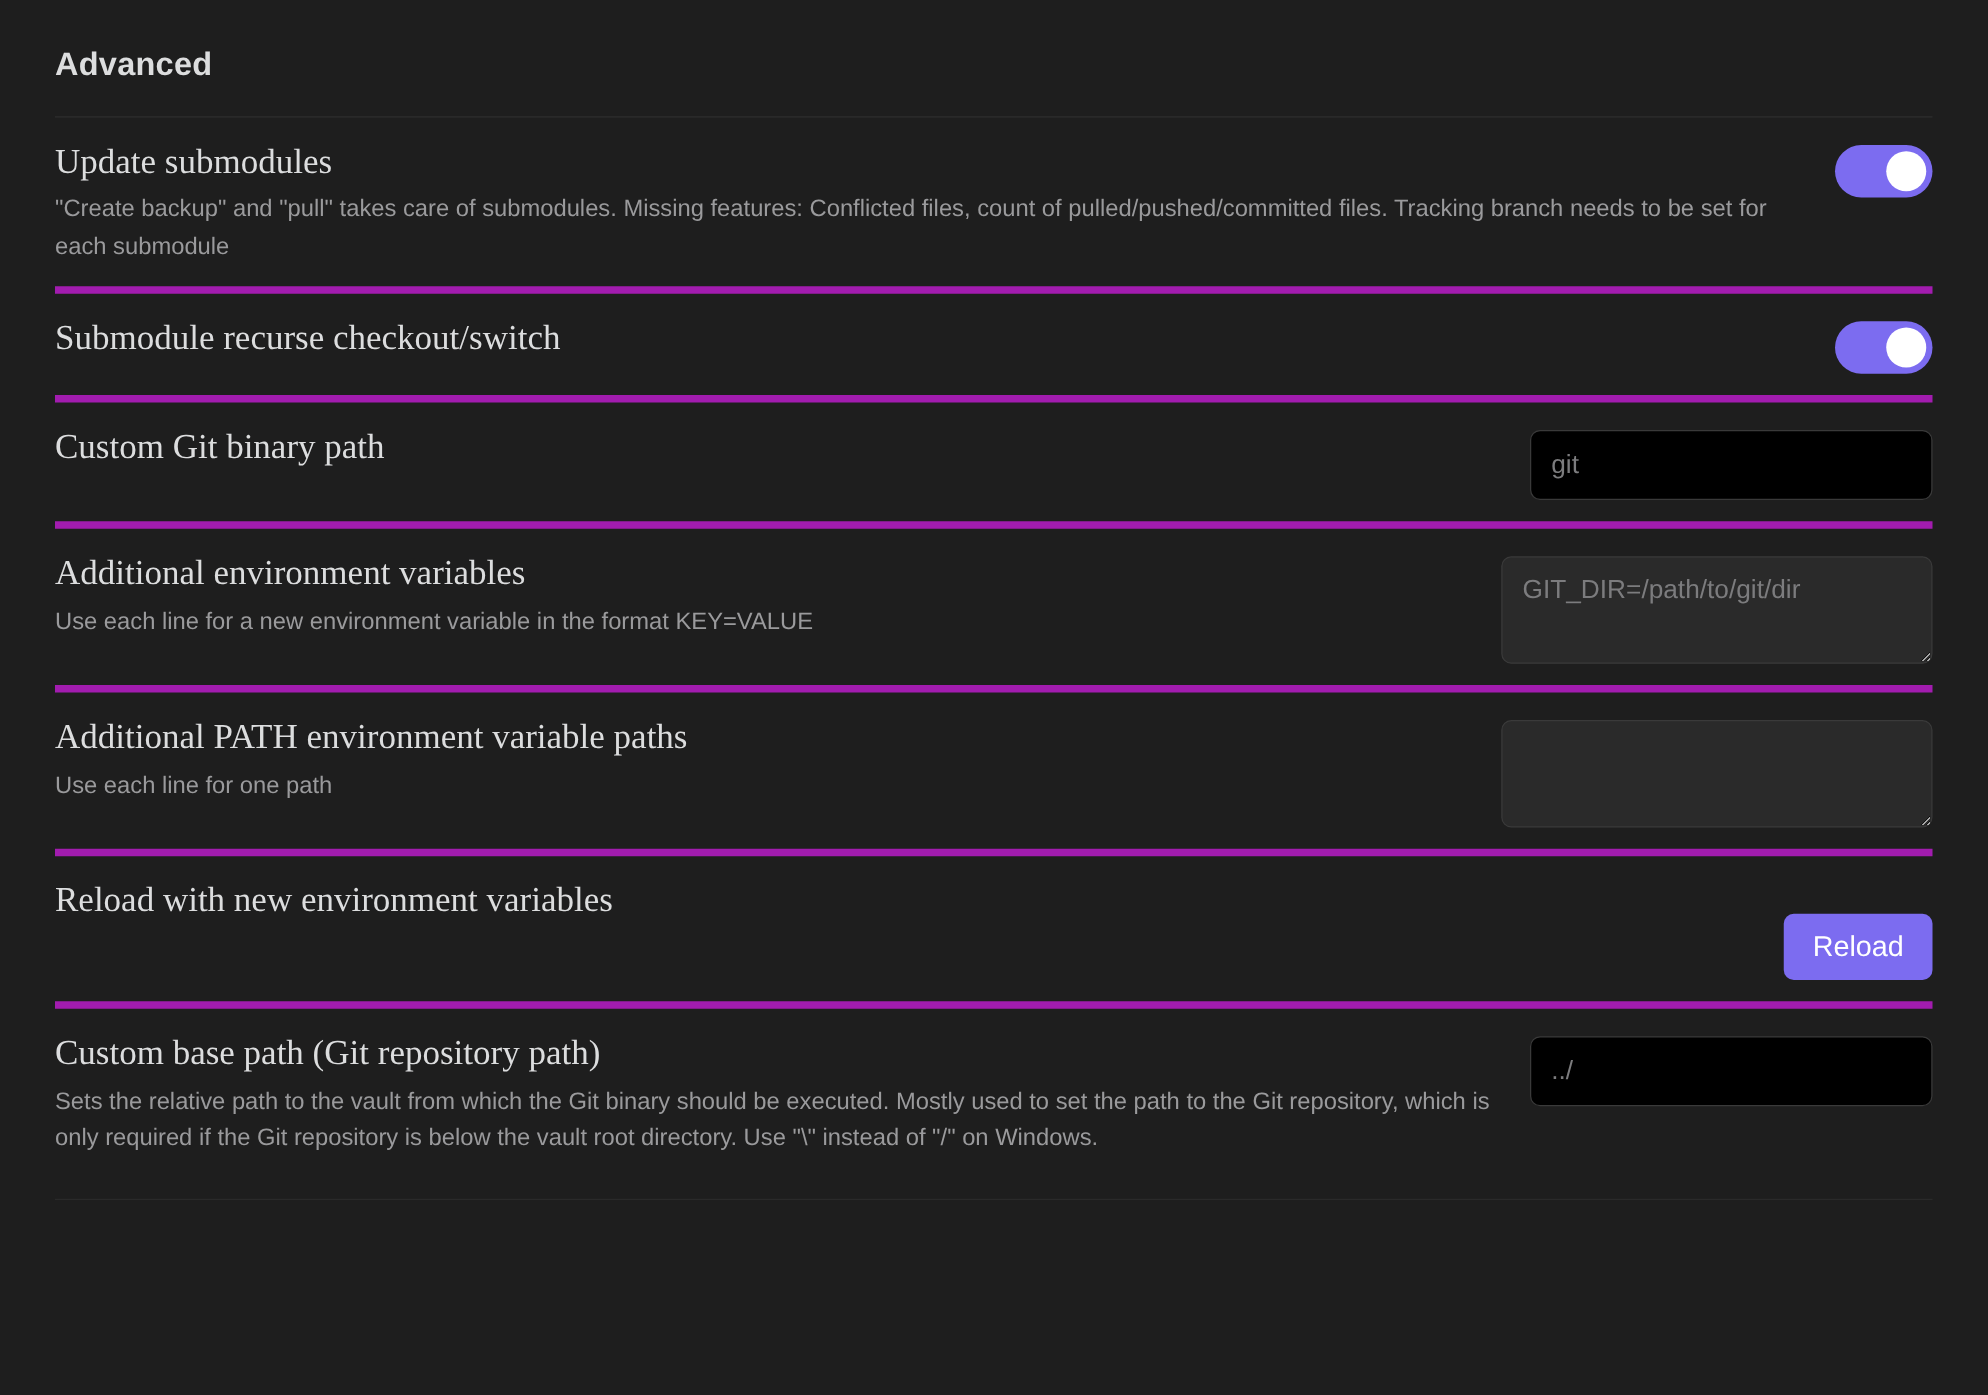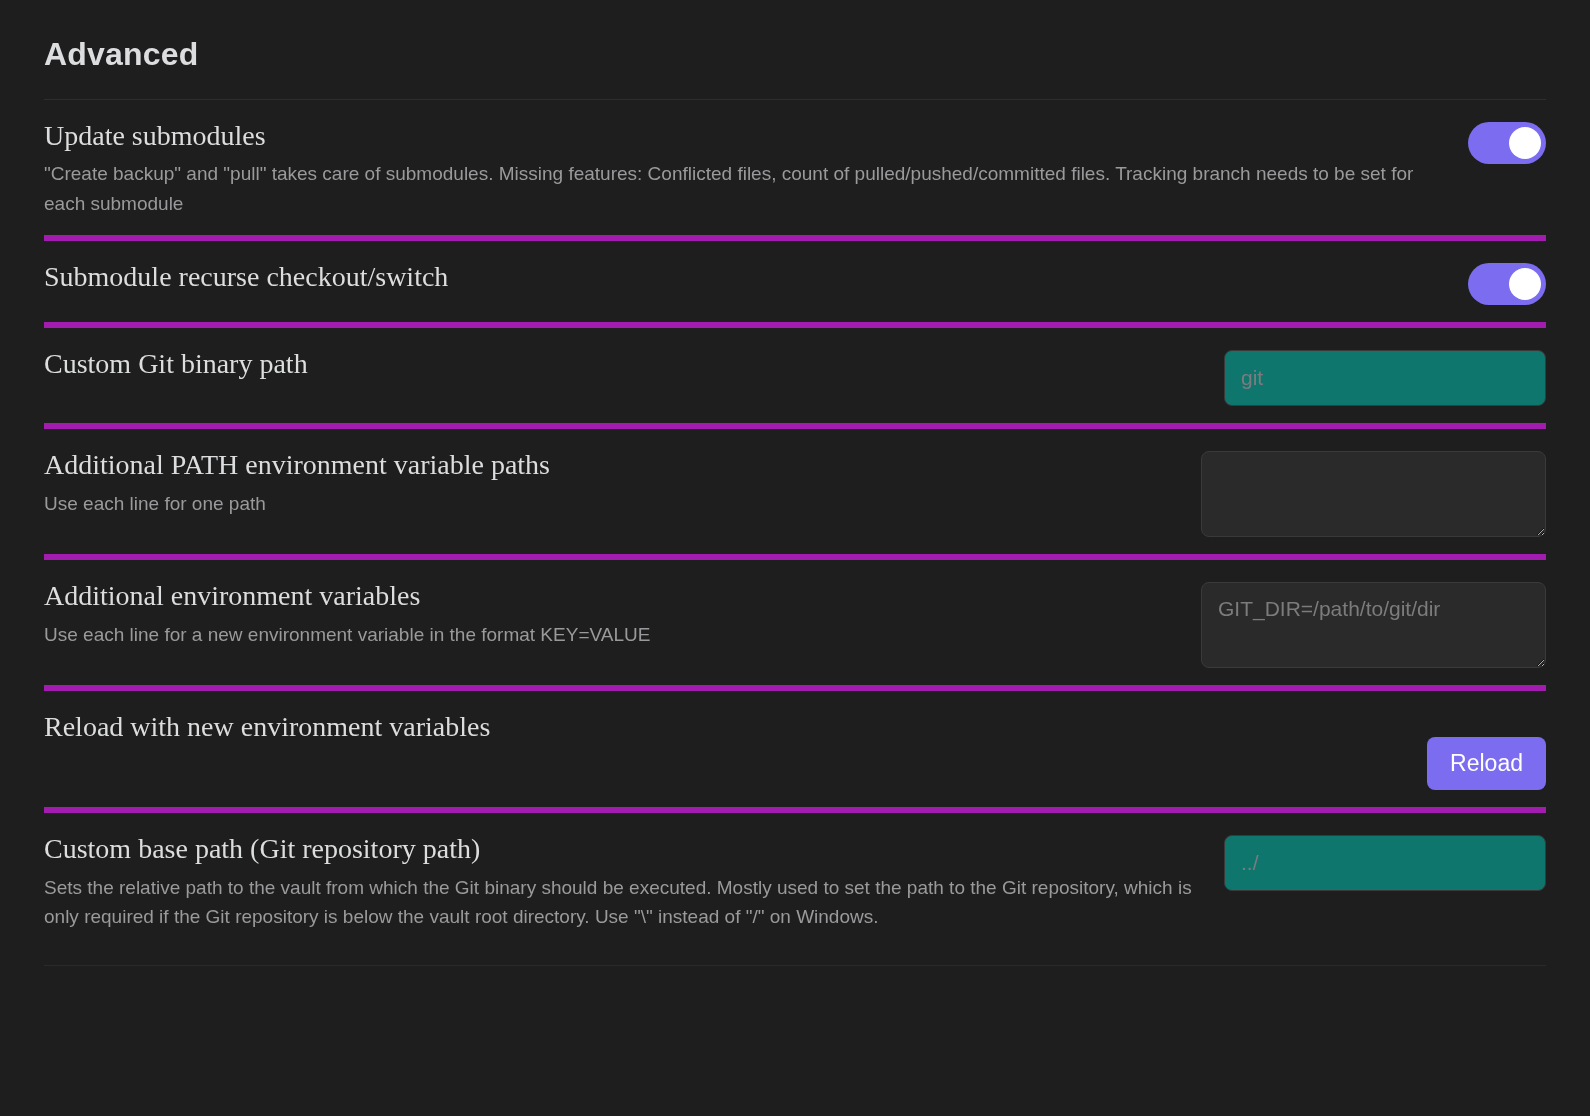--- a/index.html
+++ b/index.html
@@ -13,21 +13,21 @@
   }
   body {
     font-family: "Liberation Sans", sans-serif;
     color: #dcddde;
     -webkit-font-smoothing: antialiased;
   }
   .settings-pane {
     padding: 36px 44px 0 44px;
   }
   .page-title {
-    font-size: 32px;
+    font-size: 26px;
     font-weight: bold;
     color: #dcddde;
     margin: 0 0 26px 0;
     letter-spacing: 0.2px;
   }
   .setting-item {
     display: flex;
     align-items: flex-start;
     justify-content: space-between;
     gap: 30px;
@@ -76,21 +76,21 @@
     left: 5px;
     width: 32px;
     height: 32px;
     border-radius: 50%;
     background: #ffffff;
     transition: left .15s ease;
   }
   .toggle.on .knob { left: 41px; }
   
   input.text-input {
-    background: #0f766e;
+    background: #000000;
     border: 1px solid #3a3a3a;
     border-radius: 8px;
     color: #dcddde;
     font-family: "Liberation Sans", sans-serif;
     font-size: 21px;
     padding: 12px 16px;
     width: 322px;
     height: 56px;
     outline: none;
   }
@@ -160,40 +160,40 @@
     <div class="setting-info">
       <div class="setting-name">Custom Git binary path</div>
     </div>
     <div class="setting-control">
       <input class="text-input" type="text" placeholder="git" style="">
     </div>
   </div>
 
   <div class="setting-item">
     <div class="setting-info">
+      <div class="setting-name">Additional environment variables</div>
+      <div class="setting-desc">Use each line for a new environment variable in the format KEY=VALUE</div>
+    </div>
+    <div class="setting-control">
+      <textarea class="text-area" placeholder="GIT_DIR=/path/to/git/dir" style=""></textarea>
+    </div>
+  </div>
+
+  <div class="setting-item">
+    <div class="setting-info">
       <div class="setting-name">Additional PATH environment variable paths</div>
       <div class="setting-desc">Use each line for one path</div>
     </div>
     <div class="setting-control">
       <textarea class="text-area" placeholder="" style=""></textarea>
     </div>
   </div>
 
   <div class="setting-item">
     <div class="setting-info">
-      <div class="setting-name">Additional environment variables</div>
-      <div class="setting-desc">Use each line for a new environment variable in the format KEY=VALUE</div>
-    </div>
-    <div class="setting-control">
-      <textarea class="text-area" placeholder="GIT_DIR=/path/to/git/dir" style=""></textarea>
-    </div>
-  </div>
-
-  <div class="setting-item">
-    <div class="setting-info">
       <div class="setting-name">Reload with new environment variables</div>
     </div>
     <div class="setting-control">
       <button class="cta">Reload</button>
     </div>
   </div>
 
   <div class="setting-item">
     <div class="setting-info">
       <div class="setting-name">Custom base path (Git repository path)</div>

